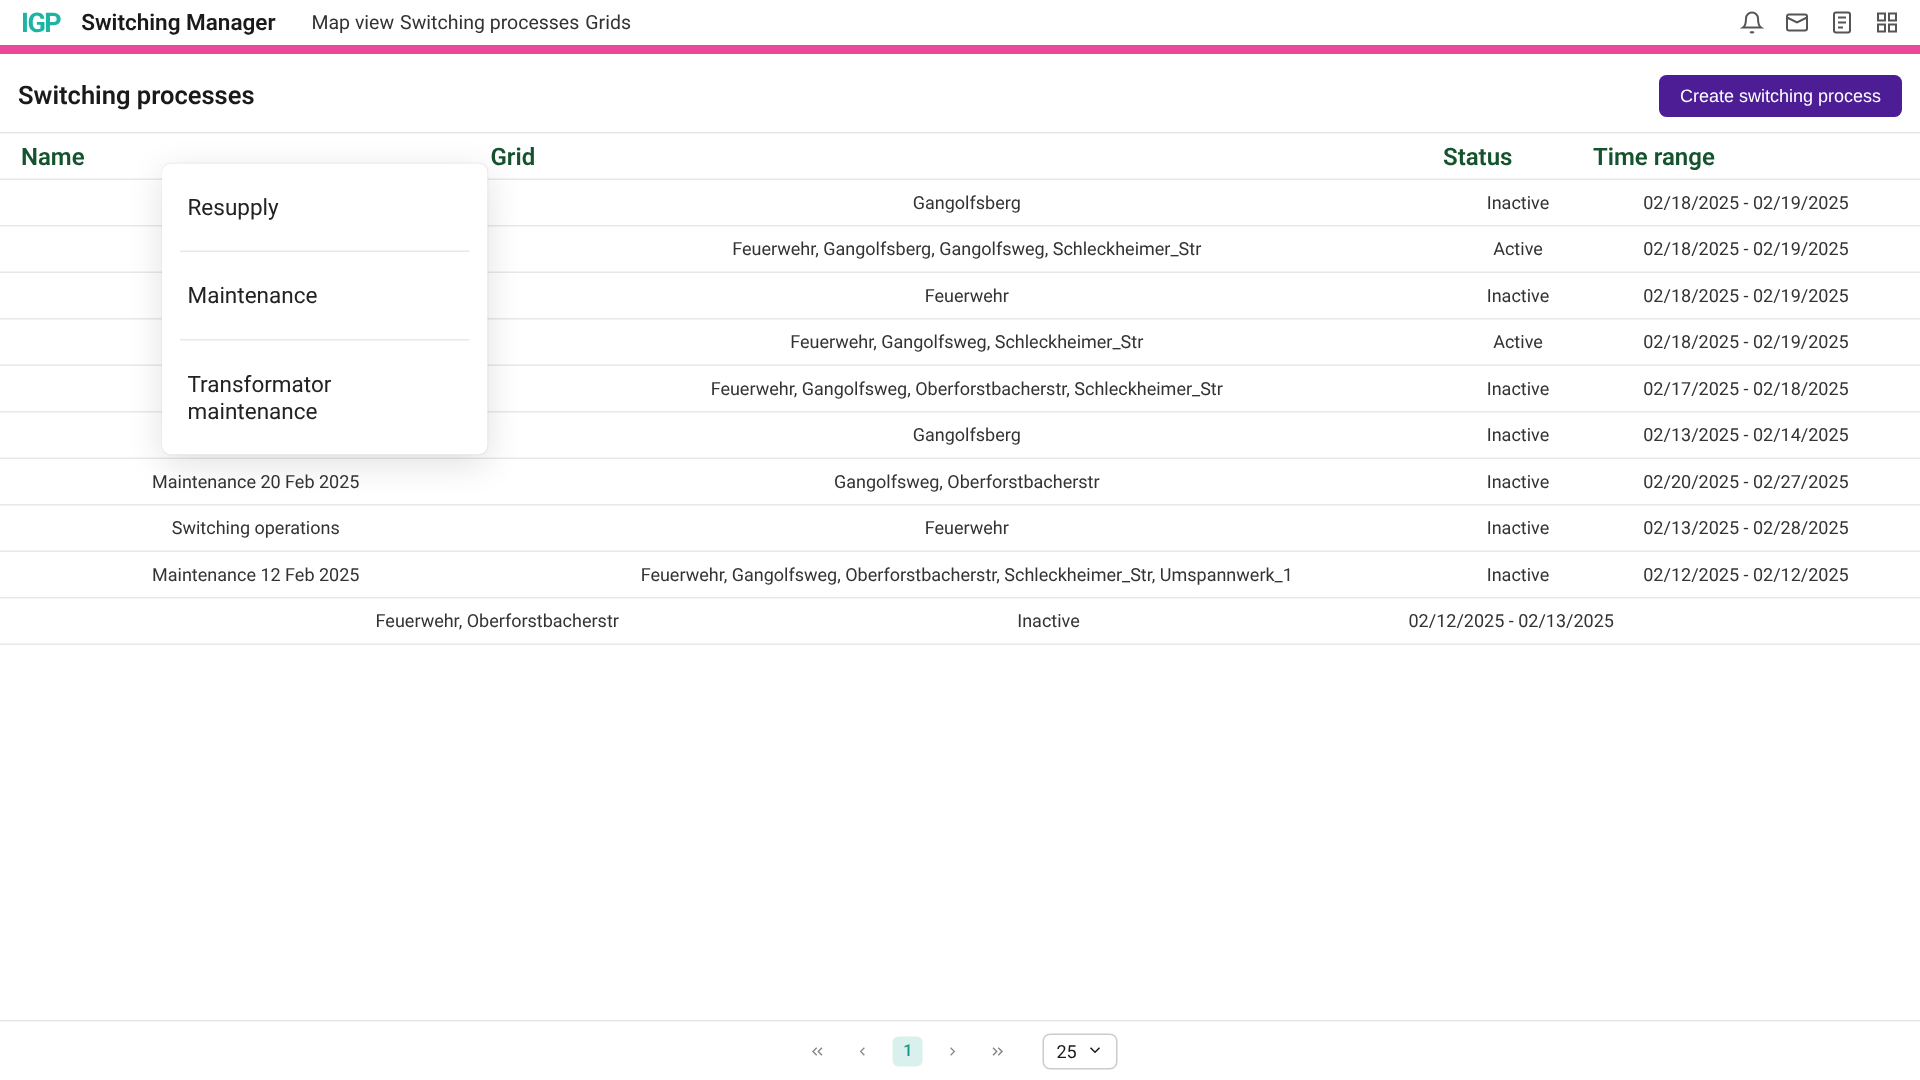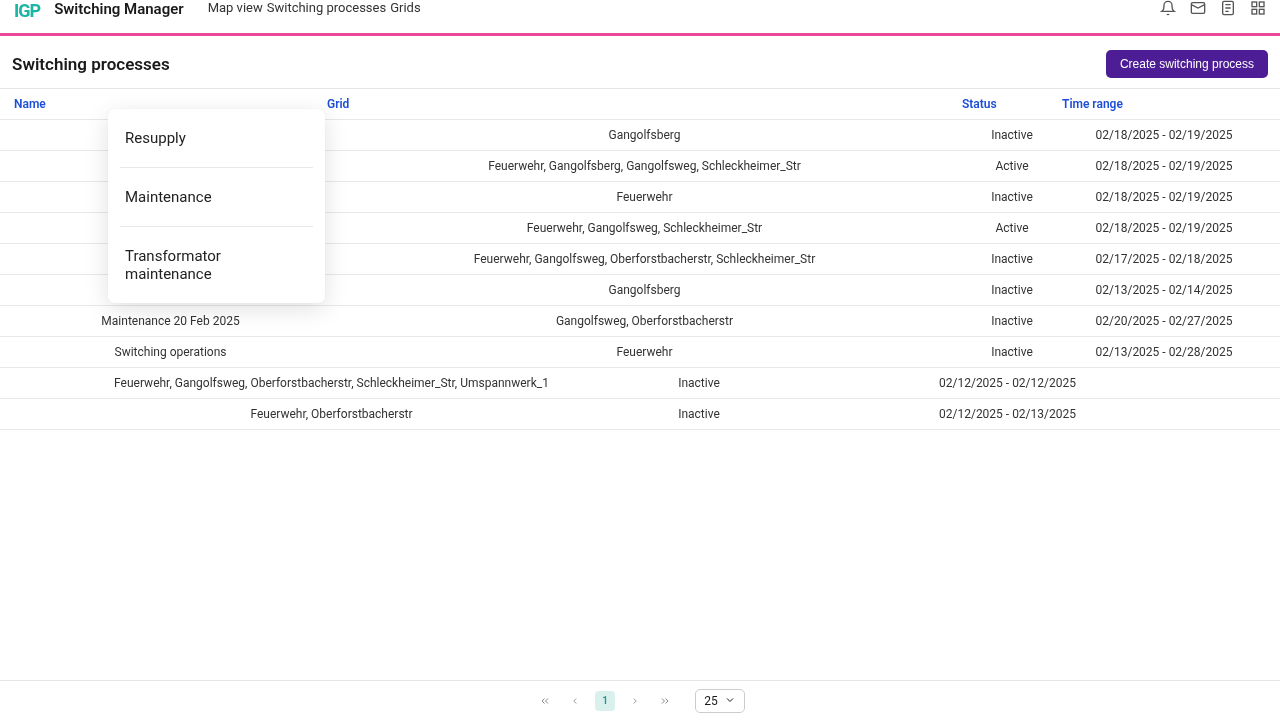--- a/index.html
+++ b/index.html
@@ -4,24 +4,24 @@
 <style>
   * { box-sizing: border-box; margin: 0; padding: 0; }
   body {
     font-family: -apple-system, BlinkMacSystemFont, "Segoe UI", Roboto, sans-serif;
     font-size: 13px;
     color: #1a1a1a;
     background: #fff;
   }
   .topbar {
     display: flex;
-    align-items: flex-start;
+    align-items: center;
     height: 36px;
     padding: 0 14px;
-    border-bottom: 3px solid #ec4899;
+    border-bottom: 6px solid #ec4899;
   }
   .logo {
     font-weight: 700;
     font-size: 18px;
     color: #1cb5a3;
     margin-right: 14px;
     letter-spacing: -1px;
   }
   .app-title {
     font-size: 15px;
@@ -75,22 +75,22 @@
   }
   .row {
     display: flex;
     border-bottom: 1px solid #e8e8e8;
     padding: 0 14px;
     min-height: 31px;
     align-items: center;
   }
   .row.head {
     font-weight: 600;
-    font-size: 12px;
-    color: #1d4ed8;
+    font-size: 16px;
+    color: #14532d;
   }
   .row.data {
     font-size: 12px;
     color: #333;
     cursor: pointer;
     text-align: center;
   }
   .col-name { width: 313px; }
   .col-grid { width: 635px; }
   .col-status { width: 100px; }
@@ -254,20 +254,21 @@
     <div class="col-status">Inactive</div>
     <div class="col-time">02/20/2025 - 02/27/2025</div>
   </div>
   <div class="row data">
     <div class="col-name">Switching operations</div>
     <div class="col-grid">Feuerwehr</div>
     <div class="col-status">Inactive</div>
     <div class="col-time">02/13/2025 - 02/28/2025</div>
   </div>
   <div class="row data">
+    <div class="col-name">Maintenance 12 Feb 2025</div>
     <div class="col-grid">Feuerwehr, Gangolfsweg, Oberforstbacherstr, Schleckheimer_Str, Umspannwerk_1</div>
     <div class="col-status">Inactive</div>
     <div class="col-time">02/12/2025 - 02/12/2025</div>
   </div>
   <div class="row data">
     <div class="col-grid">Feuerwehr, Oberforstbacherstr</div>
     <div class="col-status">Inactive</div>
     <div class="col-time">02/12/2025 - 02/13/2025</div>
   </div>
 </div>

